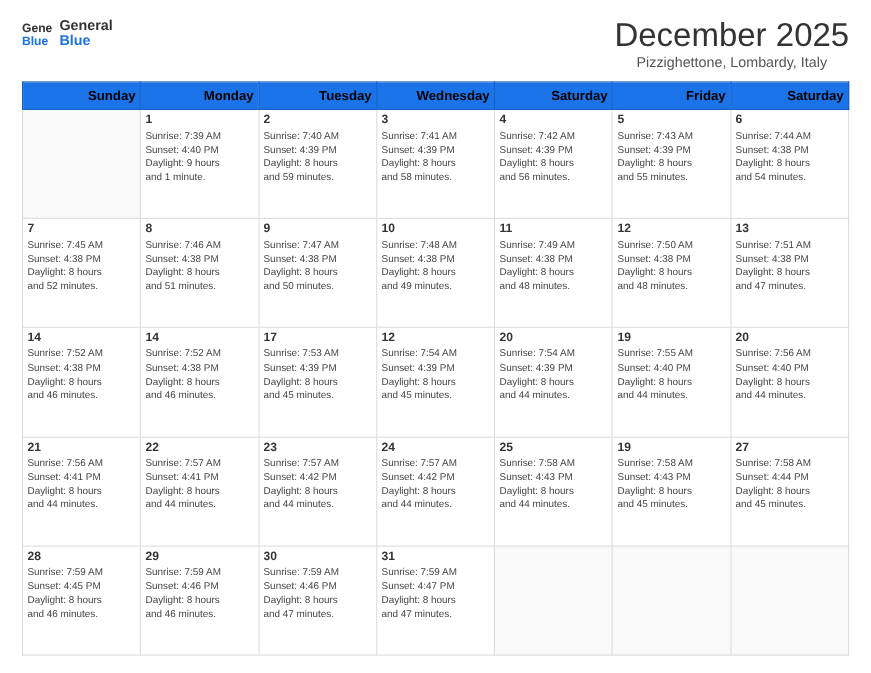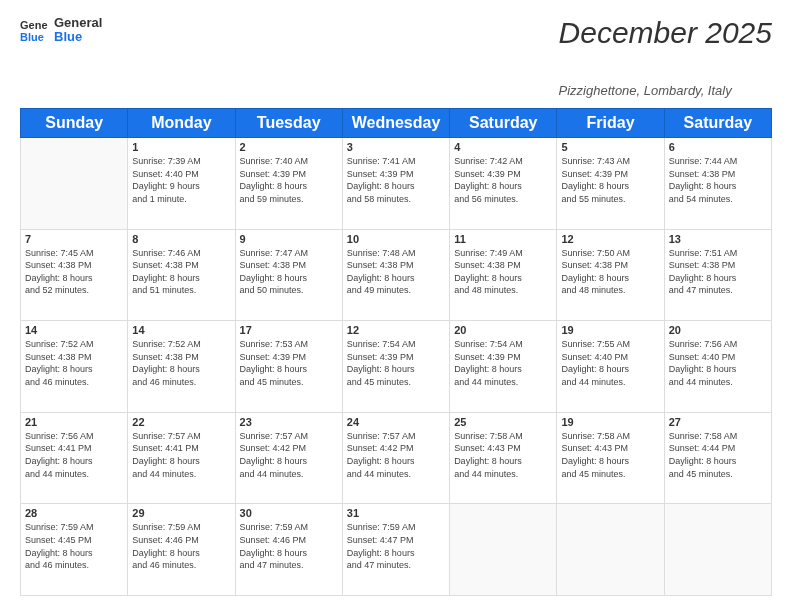--- a/index.html
+++ b/index.html
@@ -26,48 +26,46 @@
     .logo {
       display: flex;
       align-items: center;
       gap: 4px;
     }
     .logo-icon {
       width: 28px;
       height: 28px;
     }
     .title-block {
-      text-align: left;
-      font-style: italic;
+      text-align: center;
     }
     .month-title {
       font-size: 30px;
       font-weight: 300;
       color: #333;
       line-height: 1.1;
     }
     .subtitle {
       font-size: 13px;
       color: #555;
-      margin-top: 34px;
     }
     .calendar {
       flex: 1;
       border: 1px solid #ccc;
       border-collapse: collapse;
       width: 100%;
       table-layout: fixed;
     }
     .calendar th {
       background: #1a73e8;
-      color: #ffffff;
-      font-size: 16px;
+      color: #000000;
+      font-size: 12px;
       font-weight: bold;
       padding: 5px 4px;
-      text-align: center;
+      text-align: right;
       border: 1px solid #1560c0;
     }
     .calendar td {
       border: 1px solid #ddd;
       vertical-align: top;
       padding: 3px 4px;
       font-size: 9.5px;
       color: #333;
       height: 80px;
     }

